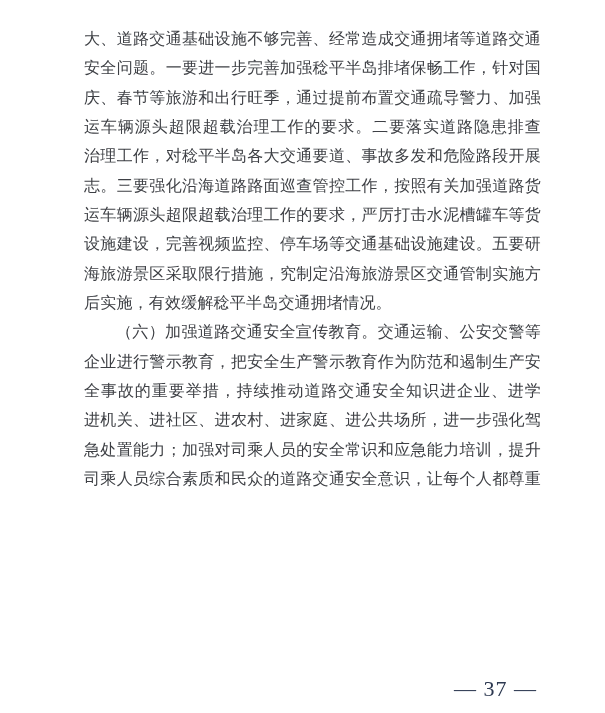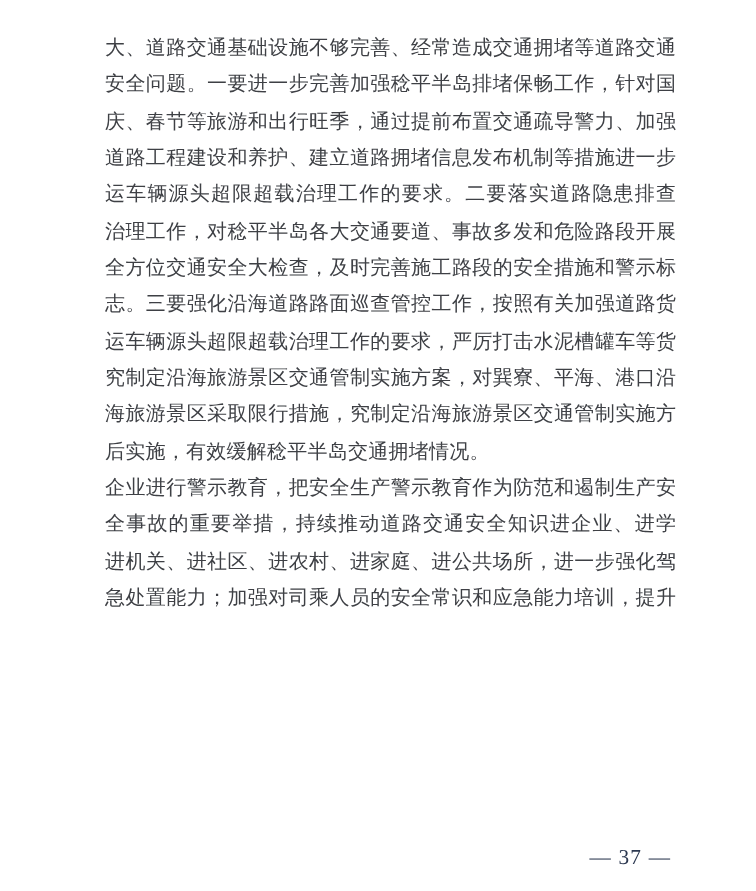--- a/index.html
+++ b/index.html
@@ -39,44 +39,44 @@
     text-indent: 32px;
   }
   .kai {
     
     font-weight: 500;
   }
   .page-number {
     position: absolute;
     top: 676px;
     right: 68px;
-    font-size: 17px;
+    font-size: 22px;
     letter-spacing: 1px;
     color: var(--pagenum-color, #2c3850);
     font-family: "Liberation Serif", "DejaVu Serif", serif;
   }
 </style>
 </head>
 <body>
 
 <div class="page" style="--page-bg: #ffffff; --text-color: #3e4045; --pagenum-color: #2c3850;">
   <div class="text-block">
     <div class="line">大、道路交通基础设施不够完善、经常造成交通拥堵等道路交通</div>
     <div class="line">安全问题。一要进一步完善加强稔平半岛排堵保畅工作，针对国</div>
     <div class="line">庆、春节等旅游和出行旺季，通过提前布置交通疏导警力、加强</div>
-    <div class="line">道路工程建设和养护、建立道路拥堵信息发布机制等措施进一步</div>
     <div class="line">运车辆源头超限超载治理工作的要求。二要落实道路隐患排查</div>
     <div class="line">治理工作，对稔平半岛各大交通要道、事故多发和危险路段开展</div>
-    <div class="line">全方位交通安全大检查，及时完善施工路段的安全措施和警示标</div>
     <div class="line">志。三要强化沿海道路路面巡查管控工作，按照有关加强道路货</div>
     <div class="line">运车辆源头超限超载治理工作的要求，严厉打击水泥槽罐车等货</div>
-    <div class="line">究制定沿海旅游景区交通管制实施方案，对巽寮、平海、港口沿</div>
+    <div class="line">设施建设，完善视频监控、停车场等交通基础设施建设。五要研</div>
     <div class="line">海旅游景区采取限行措施，究制定沿海旅游景区交通管制实施方案</div>
     <div class="line para-end">后实施，有效缓解稔平半岛交通拥堵情况。</div>
 
+    <div class="line indent"><span class="kai">（六）加强道路交通安全宣传教育。</span><span>交通运输、公安交警等</span></div>
     <div class="line">企业进行警示教育，把安全生产警示教育作为防范和遏制生产安</div>
     <div class="line">全事故的重要举措，持续推动道路交通安全知识进企业、进学校、</div>
     <div class="line">进机关、进社区、进农村、进家庭、进公共场所，进一步强化驾</div>
     <div class="line">急处置能力；加强对司乘人员的安全常识和应急能力培训，提升</div>
+    <div class="line">司乘人员综合素质和民众的道路交通安全意识，让每个人都尊重</div>
   </div>
 
   <div class="page-number">— 37 —</div>
 </div>
 
 </body></html>

